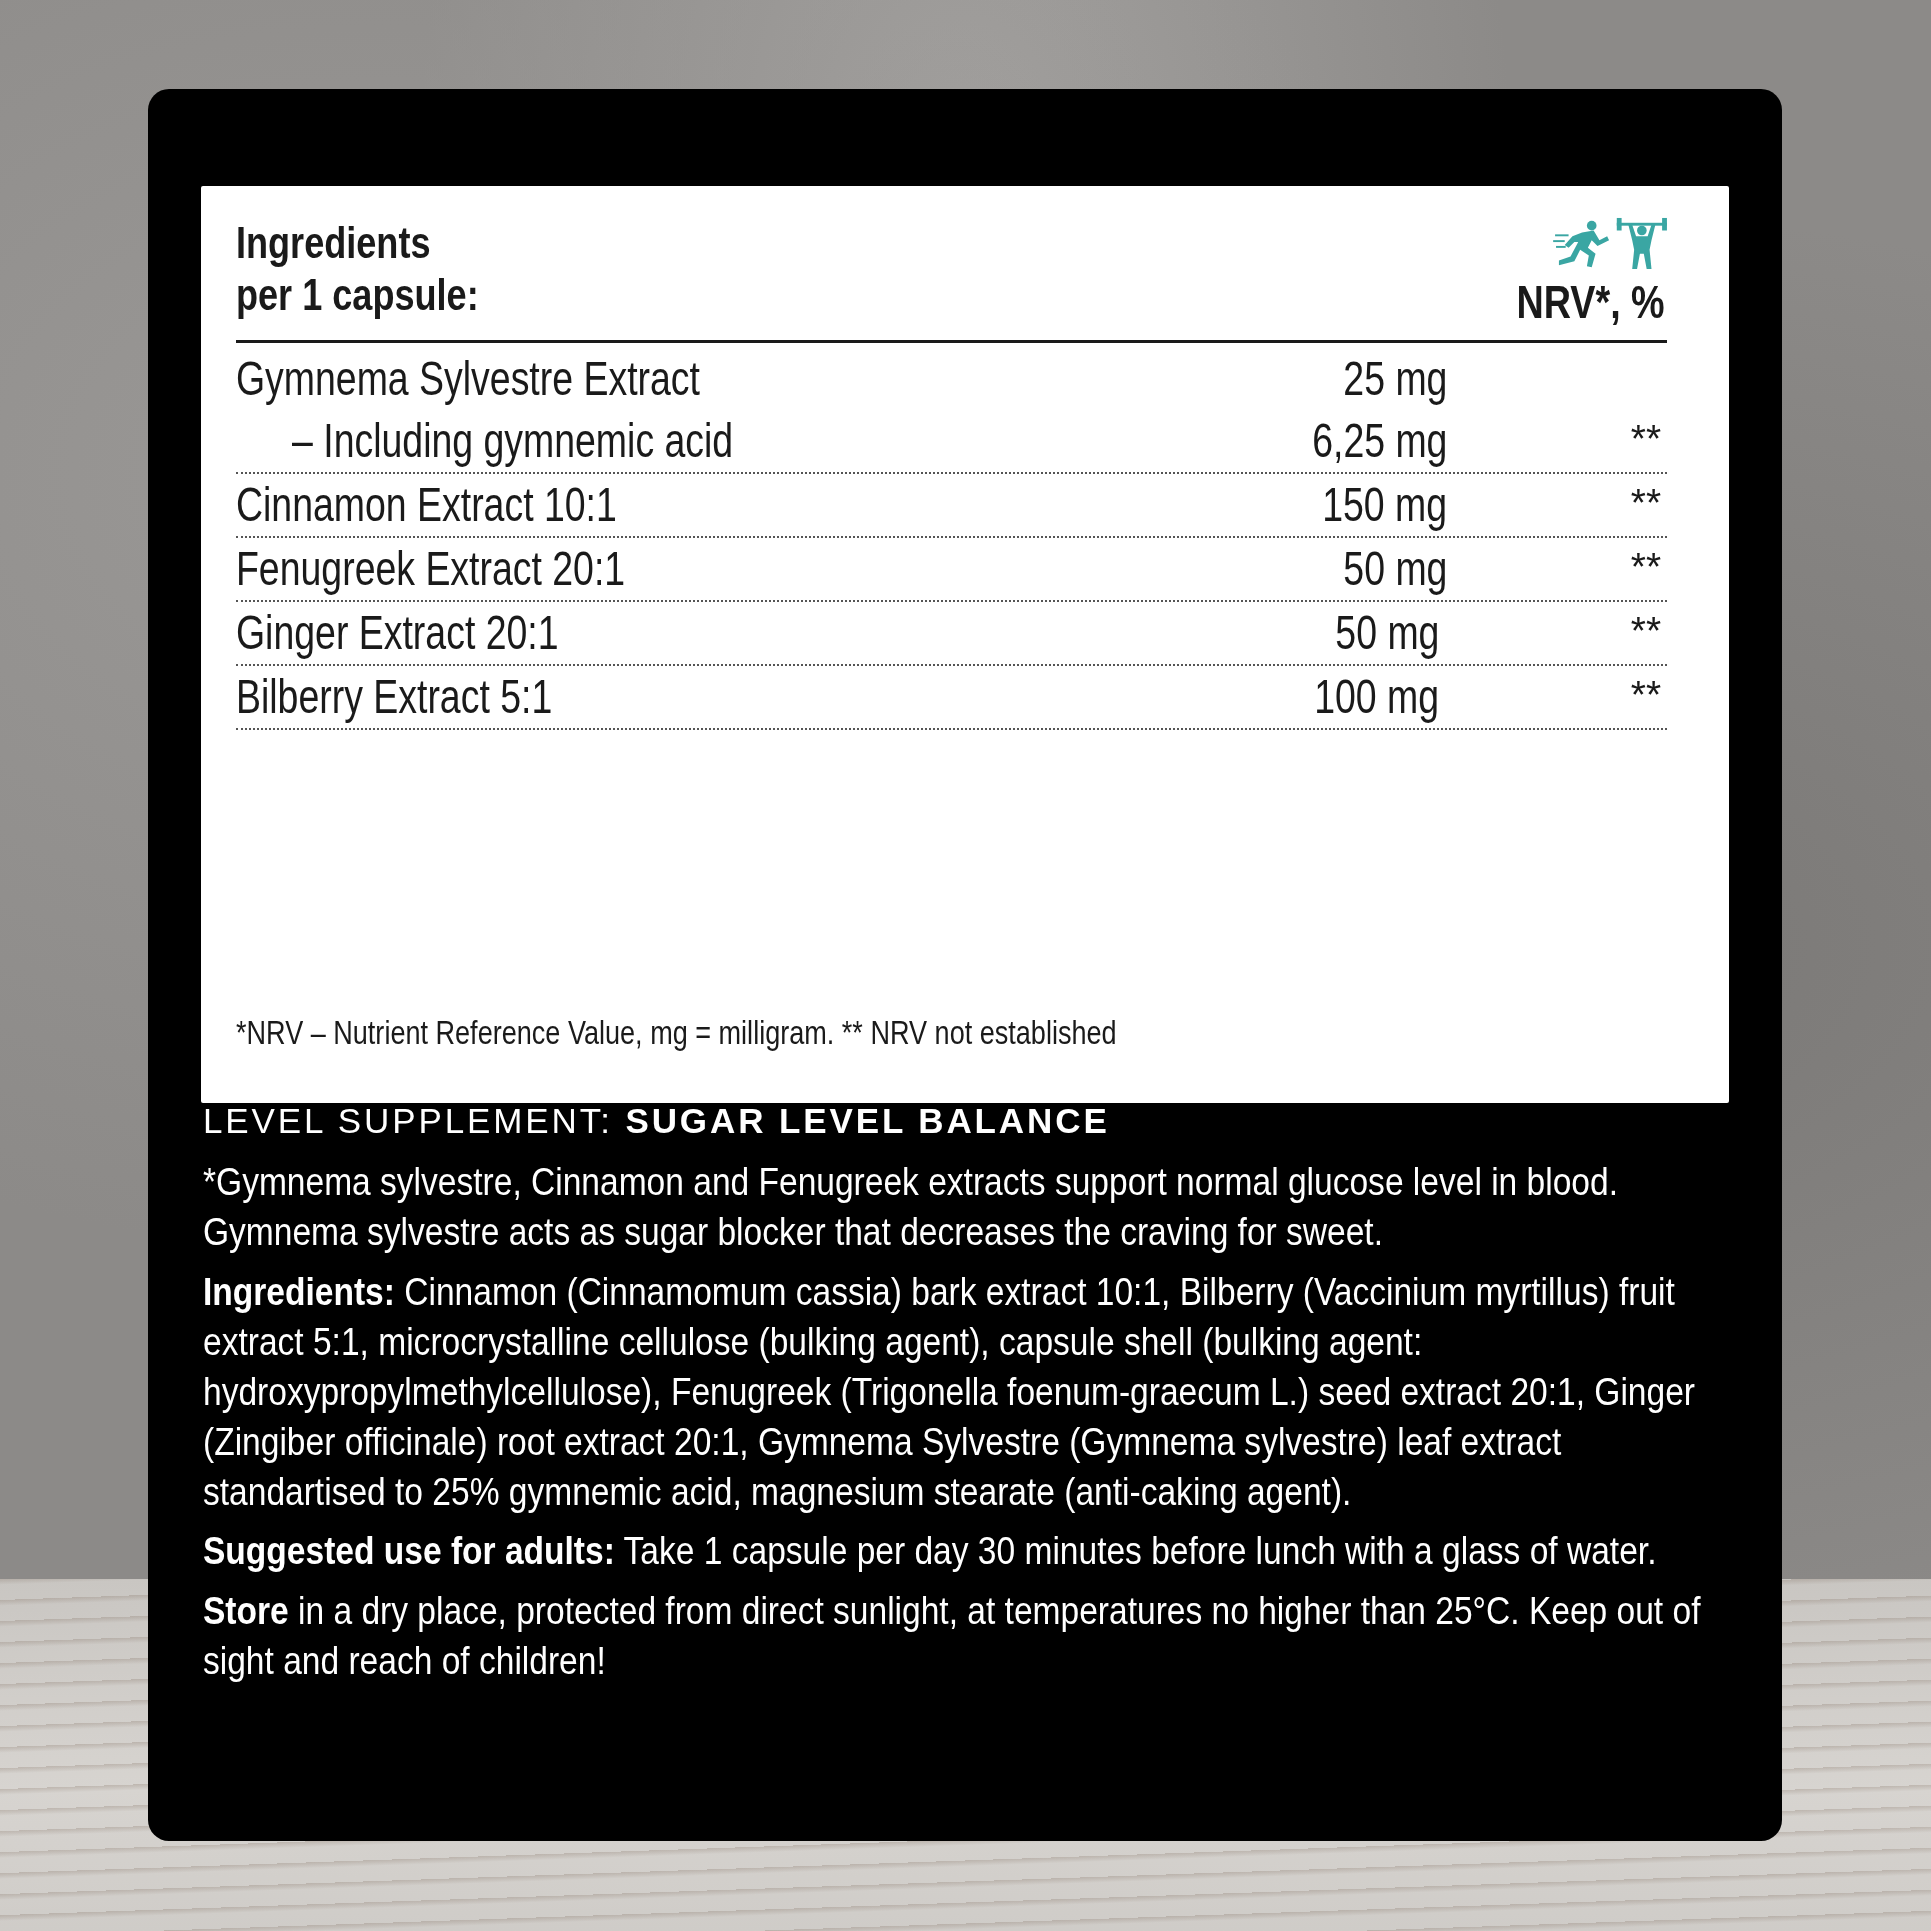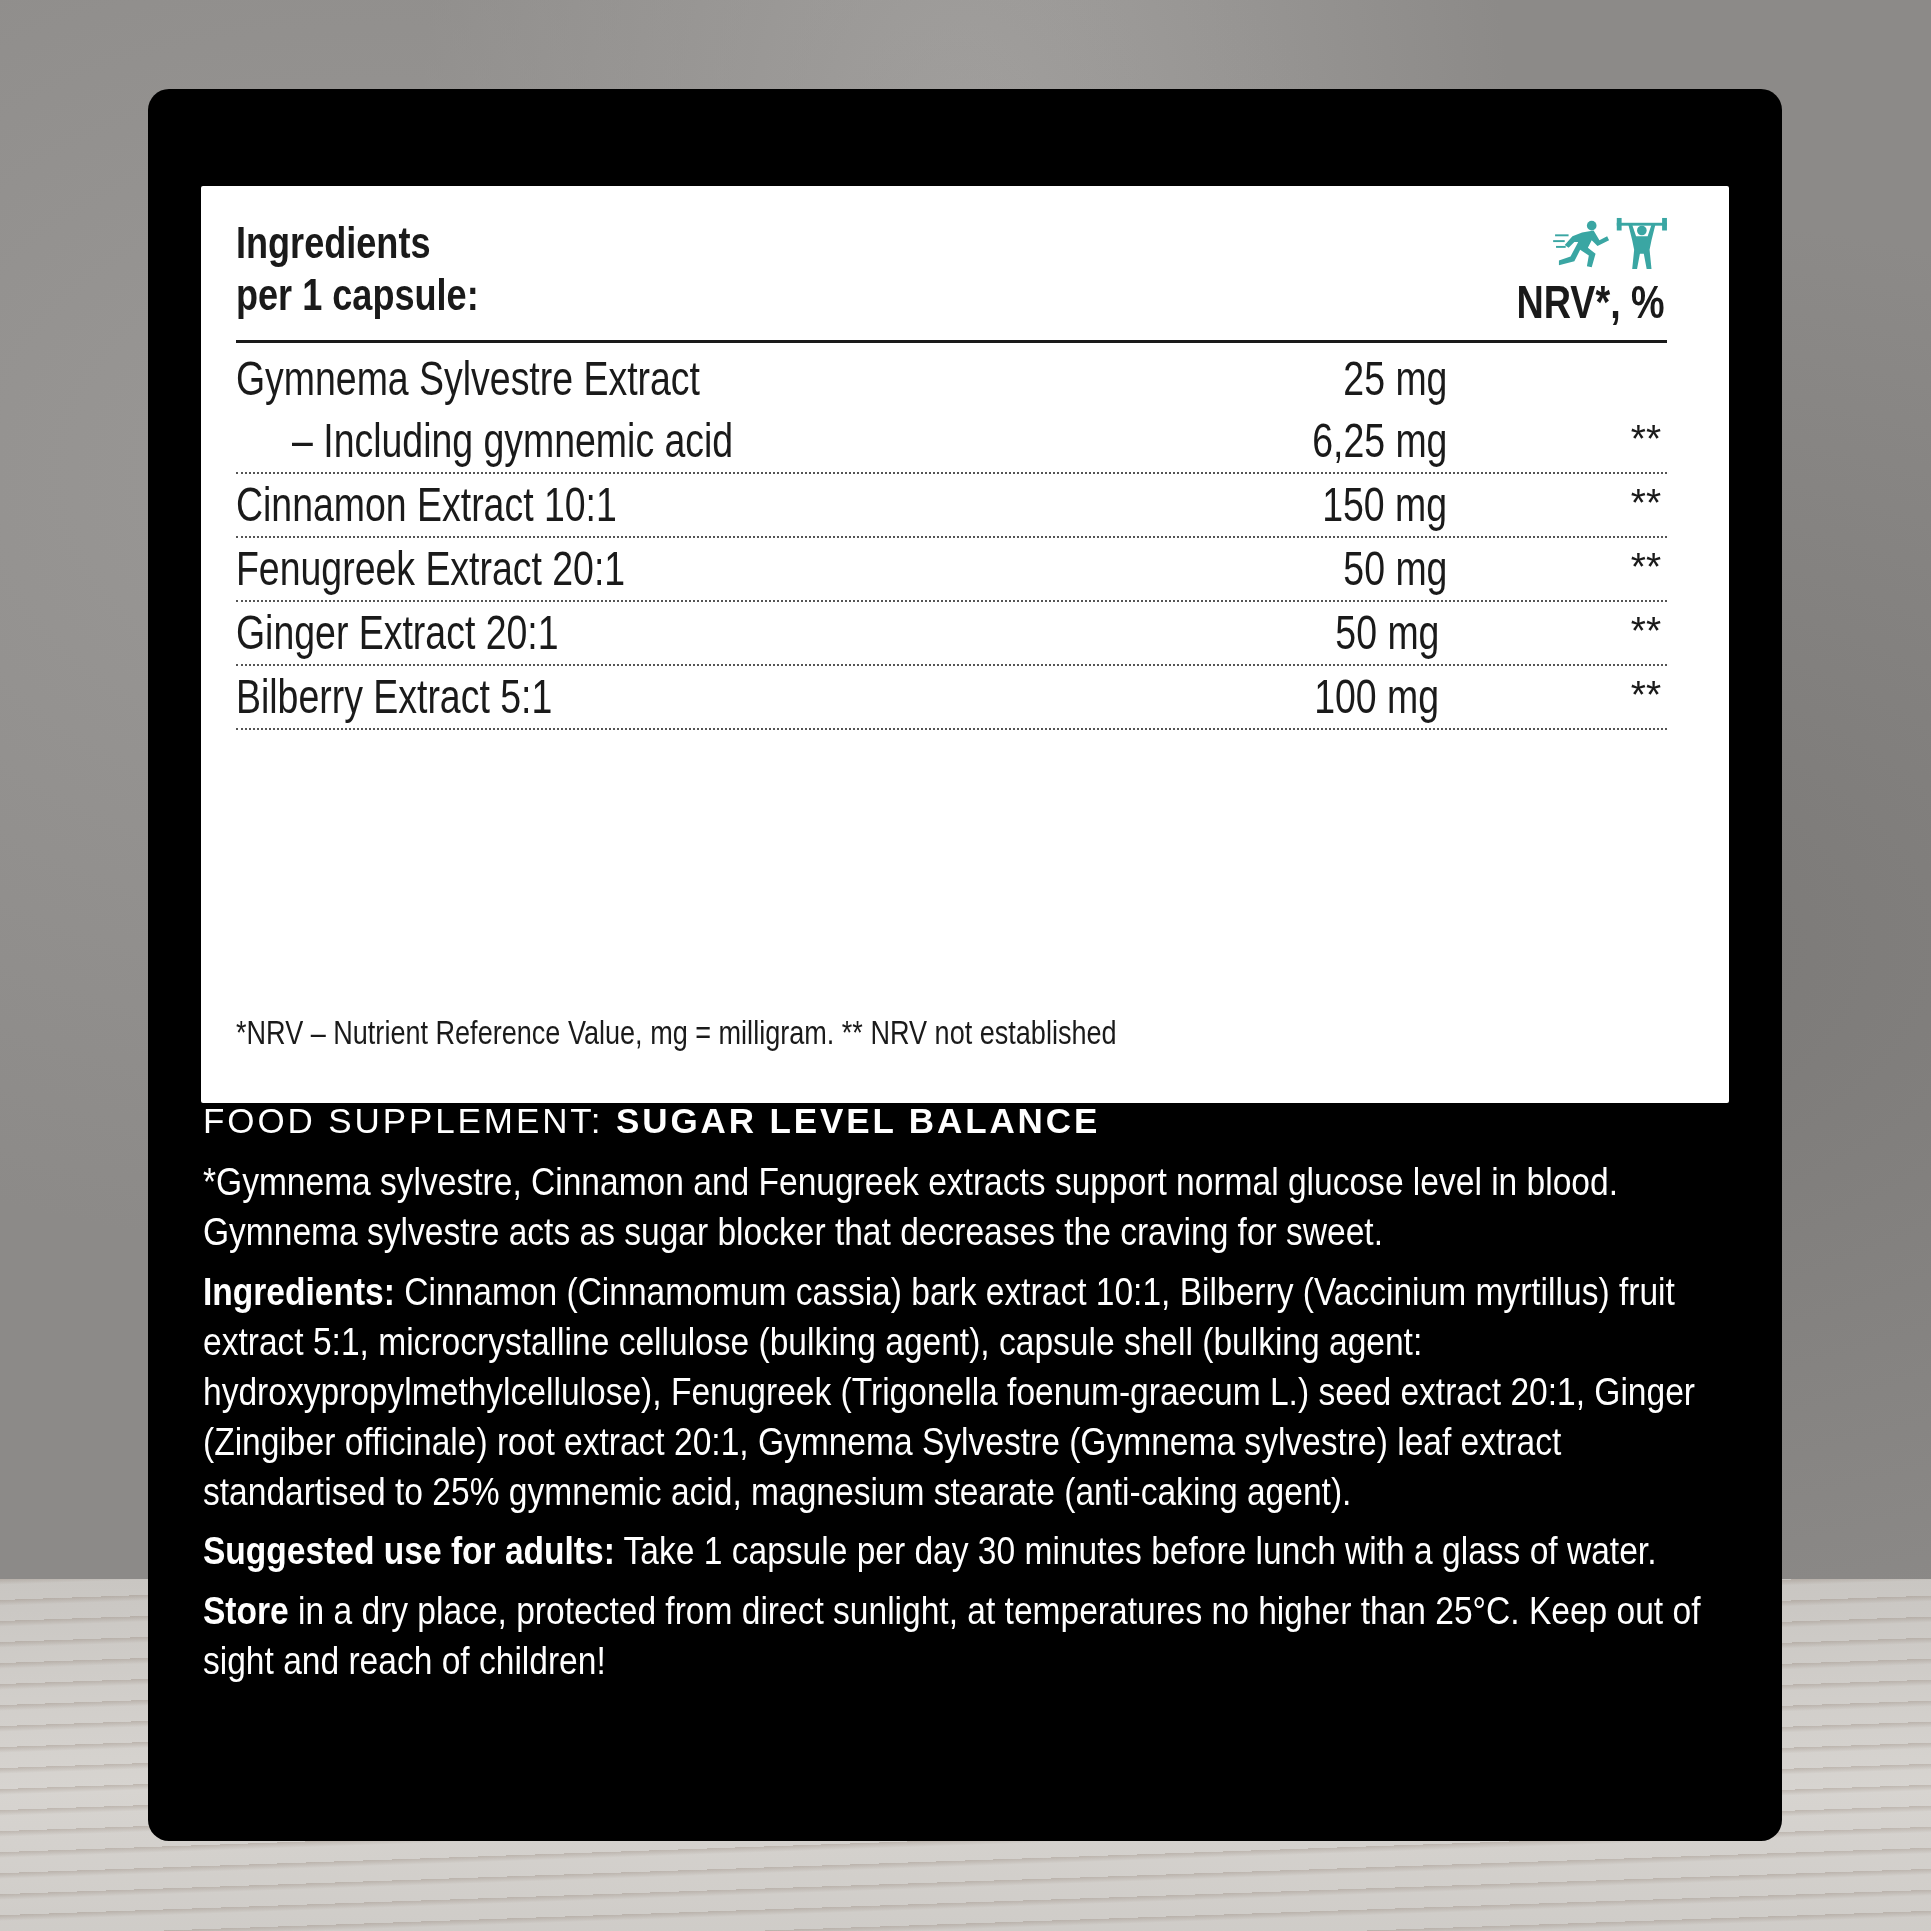--- a/index.html
+++ b/index.html
@@ -151,21 +151,21 @@
         <span class="amt" style="right:228px">100 mg</span>
         <span class="nrv">**</span>
       </div>
     </div>
   </div>
 
   <div class="footnote">*NRV – Nutrient Reference Value, mg = milligram.  ** NRV not established</div>
 </div>
 
 <div class="lower supp-title" style="position:absolute;">
-  <span>FOOD SUPPLEMENT: </span><b>SUGAR LEVEL BALANCE</b>
+  <span>LEVEL SUPPLEMENT: </span><b>SUGAR LEVEL BALANCE</b>
 </div>
 
 <div class="text-block">
   <p class="para">*Gymnema sylvestre, Cinnamon and Fenugreek extracts support normal glucose level in blood. Gymnema sylvestre acts as sugar blocker that decreases the craving for sweet.</p>
   <p class="para">
     <b>Ingredients:</b><span> Cinnamon (Cinnamomum cassia) bark extract 10:1,  Bilberry (Vaccinium myrtillus) fruit extract 5:1, microcrystalline cellulose (bulking agent), capsule shell (bulking agent: hydroxypropylmethylcellulose), Fenugreek (Trigonella foenum-graecum L.) seed extract 20:1, Ginger (Zingiber officinale) root extract 20:1, Gymnema Sylvestre (Gymnema sylvestre) leaf extract standartised to 25% gymnemic acid, magnesium stearate (anti-caking agent).</span>
   </p>
   <p class="para">
     <b>Suggested use for adults:</b><span> Take 1 capsule per day 30 minutes before lunch  with a glass of water.</span>
   </p>

